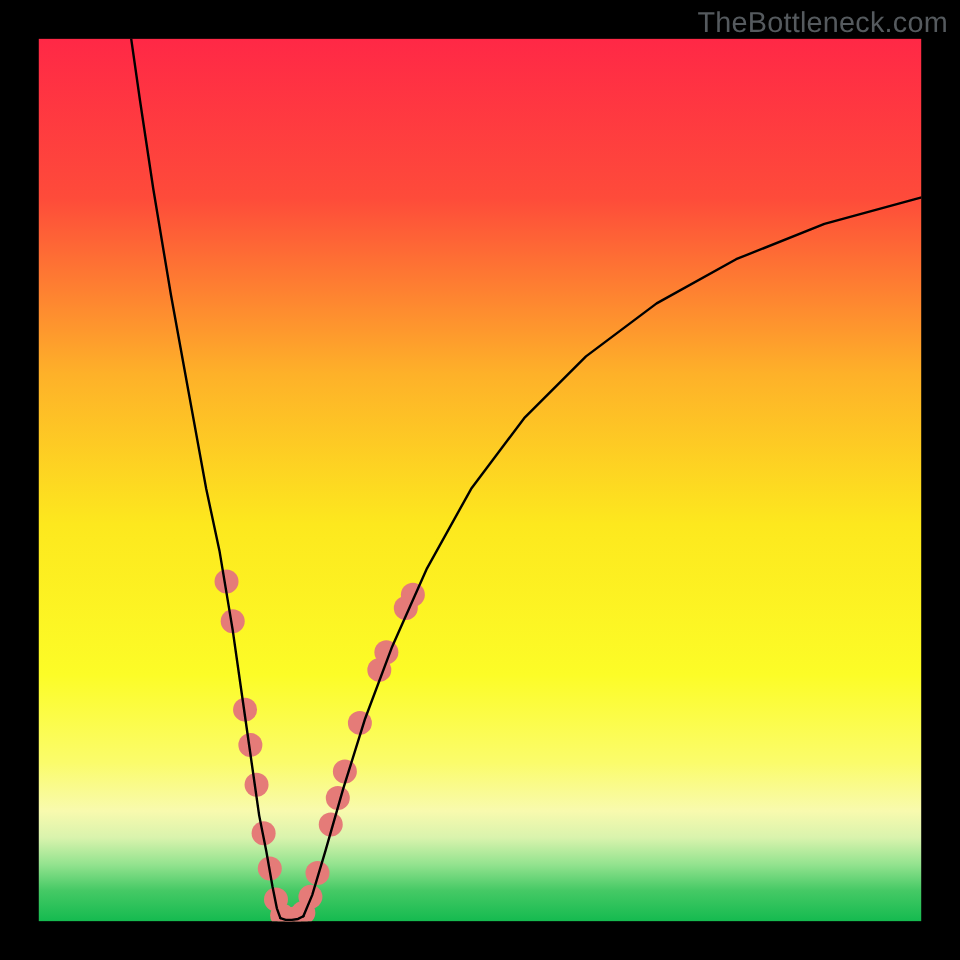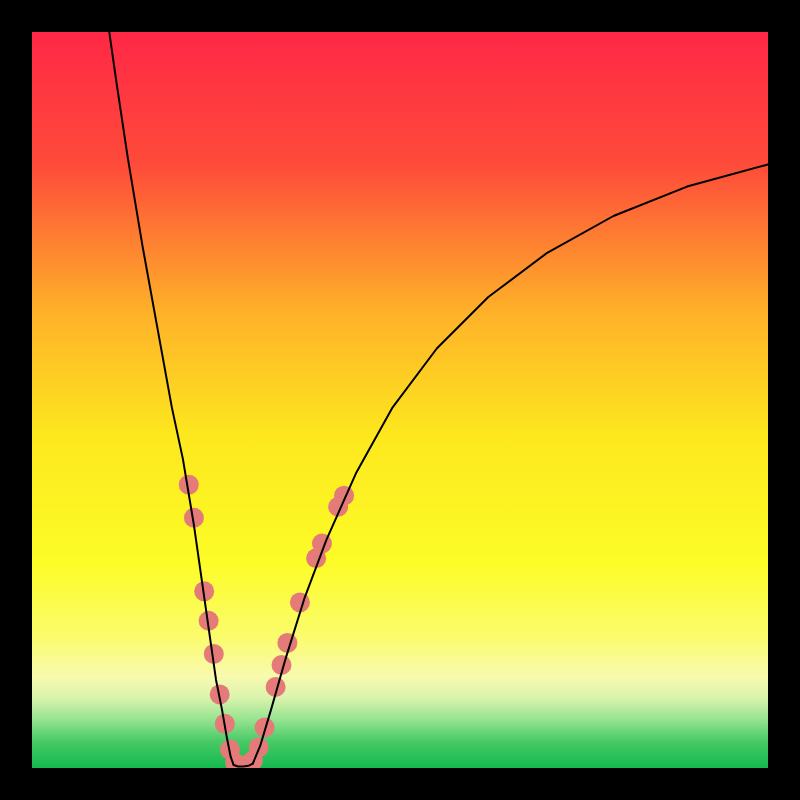--- a/index.html
+++ b/index.html
@@ -33,20 +33,21 @@
     font-weight: 500;
     letter-spacing: 0.2px;
     color: #555a5e;
     user-select: none;
   }
 </style>
 </head>
 <body>
 
 <div class="frame">
+  <div class="watermark">TheBottleneck.com</div>
 
   <div class="plot">
     <svg id="chart-svg" width="736" height="736" viewBox="0 0 736 736">
       <defs>
         <linearGradient id="bg-grad" x1="0" y1="0" x2="0" y2="1">
             <stop offset="0.00%" stop-color="#ff2846"></stop>
             <stop offset="18.00%" stop-color="#fe4b3a"></stop>
             <stop offset="38.00%" stop-color="#feb129"></stop>
             <stop offset="55.00%" stop-color="#fde81e"></stop>
             <stop offset="72.00%" stop-color="#fcfc27"></stop>

